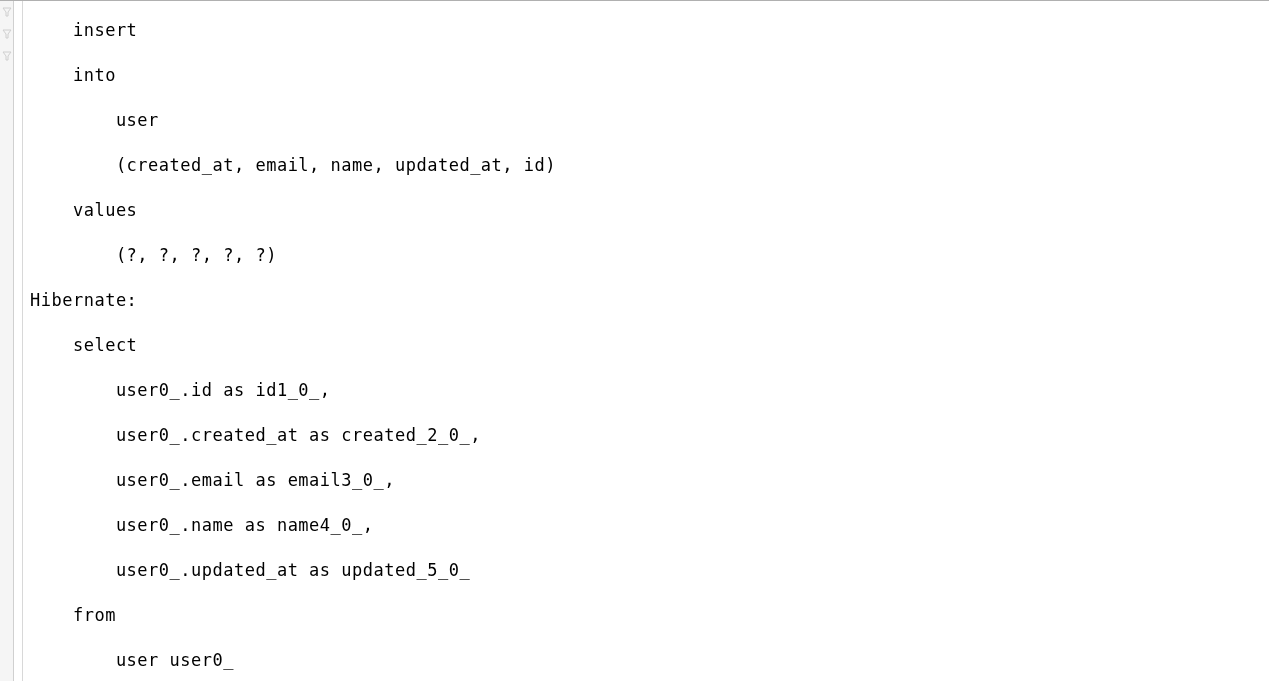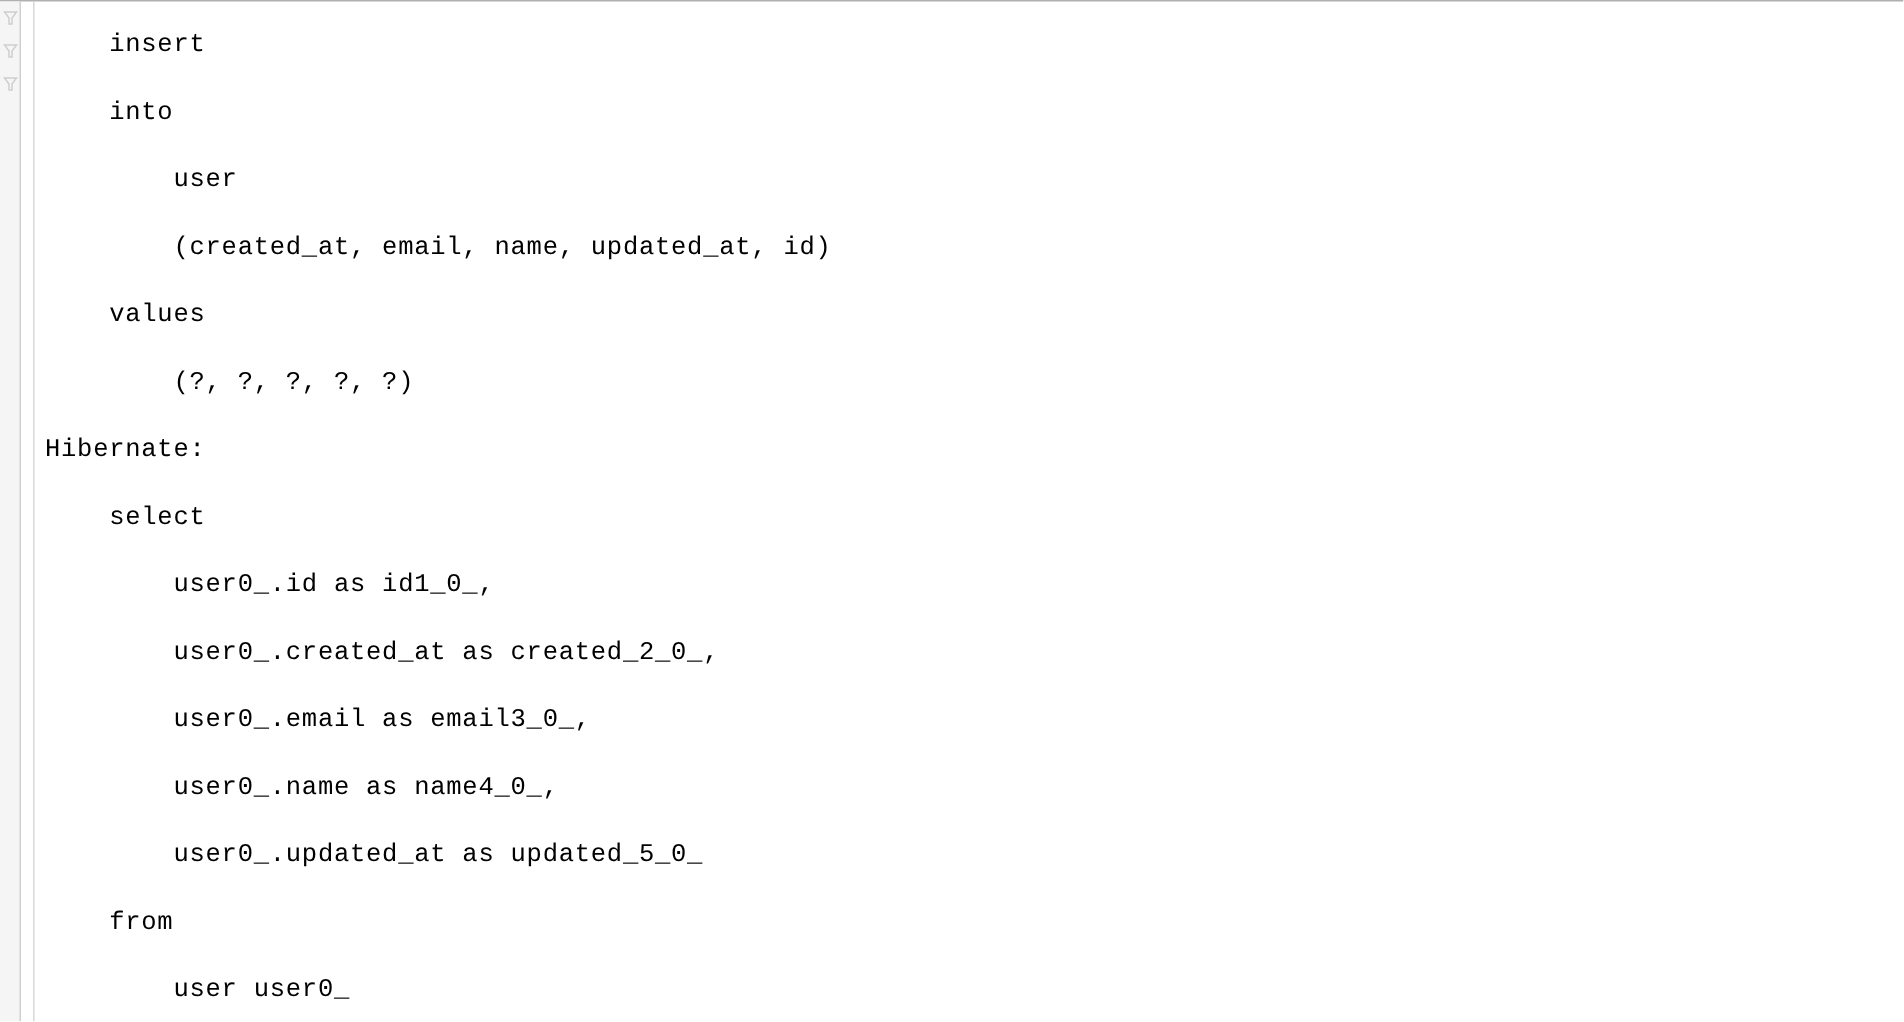--- a/index.html
+++ b/index.html
@@ -56,21 +56,20 @@
     }
     .console-content {
       position: absolute;
       left: 30px;
       top: 8px;
       right: 0;
       bottom: 0;
       white-space: pre;
       line-height: 45px;
       letter-spacing: 0.5px;
-      font-family: Liberation Mono, monospace;
     }
     .scrollbar-v {
       position: absolute;
       right: 0;
       top: 1px;
       bottom: 0;
       width: 0;
     }
   </style>
 </head>

